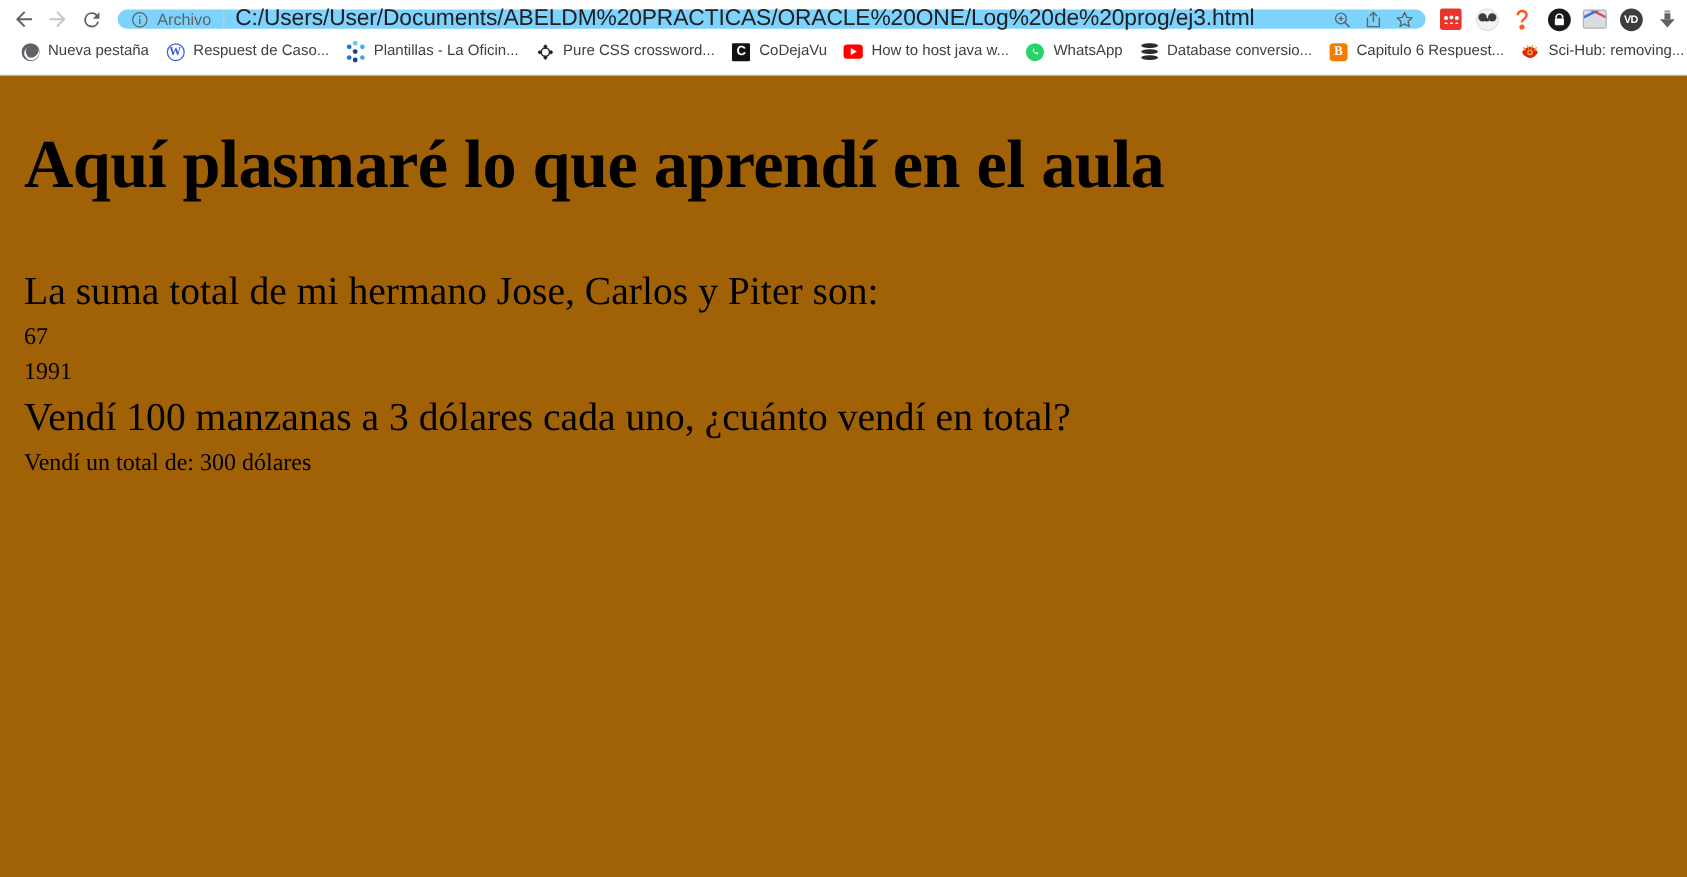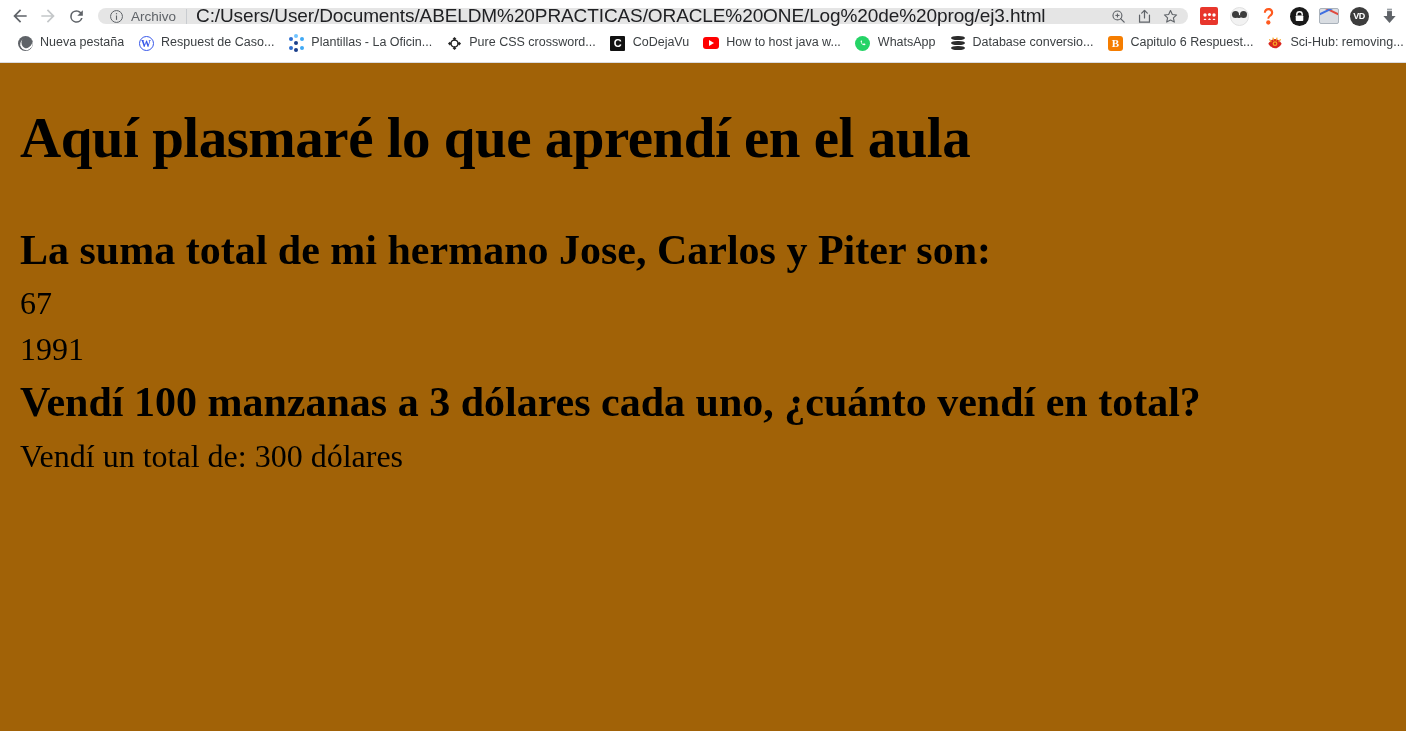--- a/index.html
+++ b/index.html
@@ -35,21 +35,21 @@
     border-radius: 50%;
     flex: 0 0 auto;
     cursor: default;
   }
   .nav-btn svg { display: block; }
 
   .omnibox {
     flex: 1 1 auto;
     height: 16px;
     margin: 0 6px 0 8px;
-    background: #e5e5e5;
+    background: #7dd3fc;
     border-radius: 12px;
     display: flex;
     align-items: center;
     padding: 0 4px 0 10px;
     min-width: 0;
   }
 
   .omni-info-icon {
     flex: 0 0 auto;
     display: flex;
@@ -382,31 +382,31 @@
     margin: 45px 0 0 12px;
     letter-spacing: -0.5px;
   }
 
   .qa-list {
     margin: 52px 0 0 12px;
   }
 
   .qa-question {
     font-family: "Liberation Serif", serif;
-    font-weight: bold;
-    font-size: 42px;
+    font-weight: normal;
+    font-size: 33px;
     line-height: 1.44;
     color: #000000;
     white-space: nowrap;
   }
 
   .qa-answer {
     font-family: "Liberation Serif", serif;
     font-weight: normal;
-    font-size: 32px;
+    font-size: 20px;
     line-height: 1.44;
     color: #000000;
     white-space: nowrap;
   }
 </style>
 </head>
 <body>
 
 <div class="browser-chrome">
 

